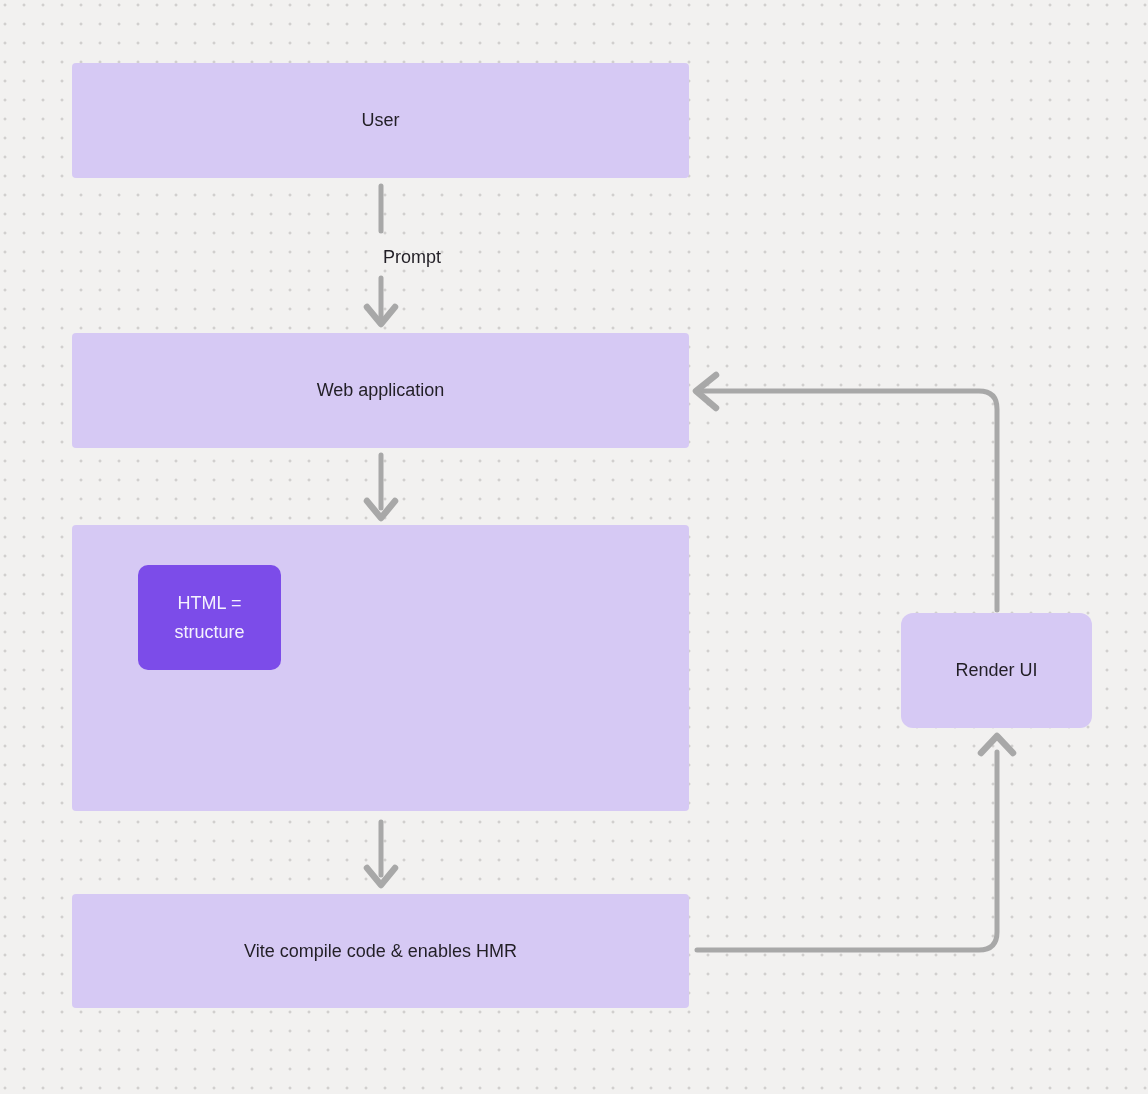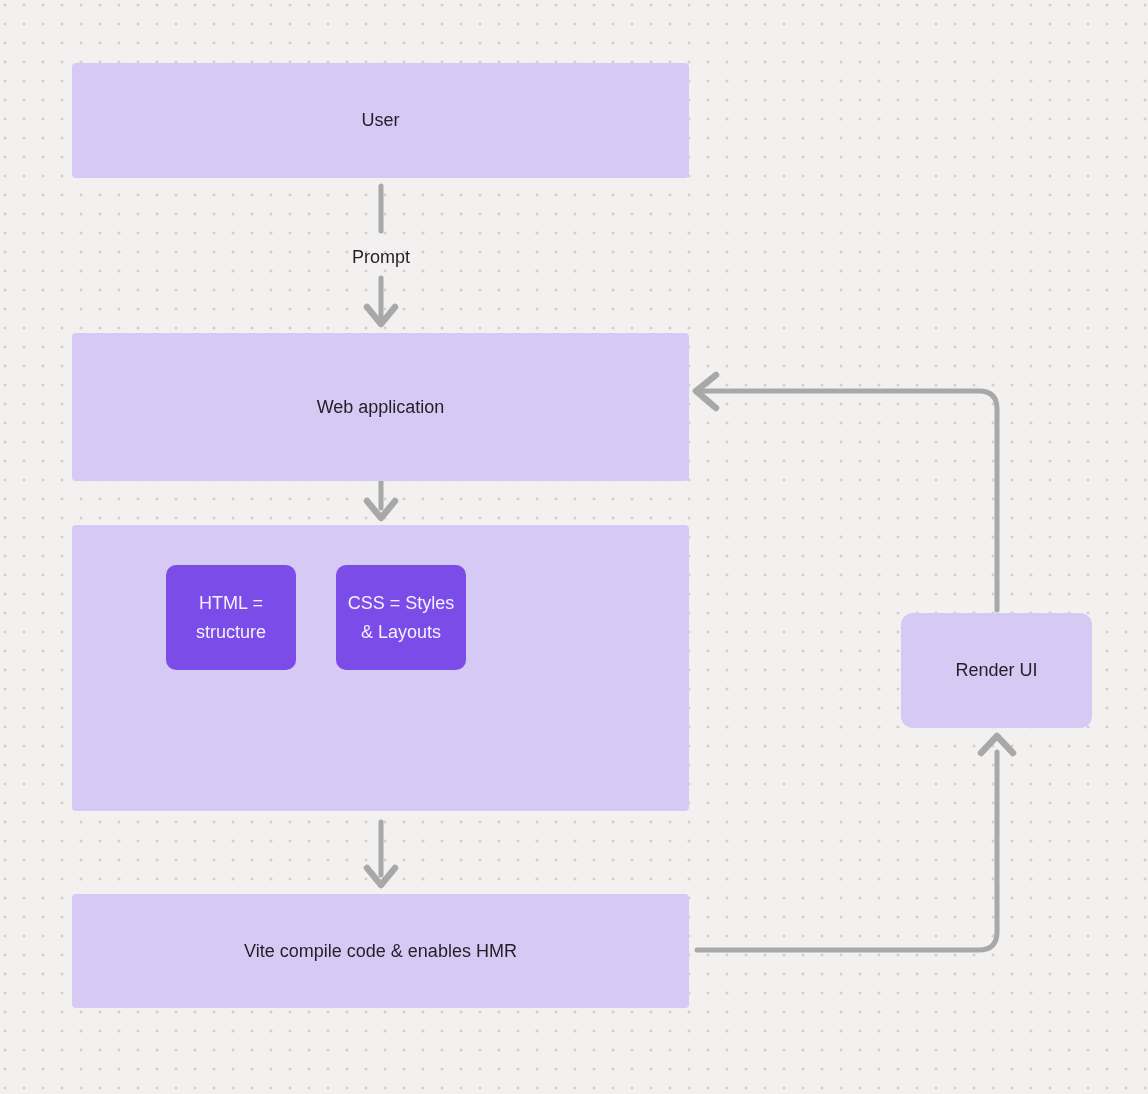--- a/index.html
+++ b/index.html
@@ -43,42 +43,41 @@
     display: flex;
     align-items: center;
     justify-content: center;
     color: var(--text_dark, #221f26);
     font-size: 18px;
     font-weight: 500;
     text-align: center;
   }
 
   .node-user        { left: 72px;  top: 63px;  width: 617px; height: 115px; }
-  .node-webapp      { left: 72px;  top: 333px; width: 617px; height: 148px; }
+  .node-webapp      { left: 72px;  top: 333px; width: 617px; height: 115px; }
   .node-components  { left: 72px;  top: 525px; width: 617px; height: 286px; display: block; }
   .node-vite        { left: 72px;  top: 894px; width: 617px; height: 114px; text-align: right; }
   .node-render      { left: 901px; top: 613px; width: 191px; height: 115px; border-radius: 12px; }
 
   .chip {
     position: absolute;
     top: 40px;
-    width: 130px;
+    width: 143px;
     height: 105px;
     background: var(--box_dark, #7c4ce9);
     border-radius: 10px;
     display: flex;
     align-items: center;
     justify-content: center;
     color: var(--text_light, #f4f1fd);
     font-size: 18px;
     font-weight: 500;
     line-height: 29px;
     text-align: center;
     white-space: pre-line;
-    margin-left: 28px;
   }
   .chip-html { left: 66px; }
   .chip-css  { left: 236px; }
   .chip-js   { left: 406px; }
 
   .group-label {
     position: absolute;
     left: 0;
     right: 0;
     top: 191px;
@@ -87,21 +86,21 @@
     font-weight: 500;
     line-height: 28px;
     color: var(--text_dark, #221f26);
   }
 
   .prompt-label {
     position: absolute;
     left: 321px;
     top: 245px;
     width: 120px;
-    text-align: center;
+    text-align: right;
     font-size: 18px;
     font-weight: 500;
     line-height: 24px;
     color: var(--text_dark, #221f26);
   }
 </style>
 </head>
 <body>
 
 <div class="canvas">
@@ -138,24 +137,20 @@
 
   <div class="node node-webapp">
     <span>Web application</span>
   </div>
 
   <div class="node node-components">
     <div class="chip chip-html">
       <span>HTML =
 structure</span>
     </div>
-    <div class="chip chip-css">
-      <span>CSS = Styles
-&amp; Layouts</span>
-    </div>
   </div>
 
   <div class="node node-vite">
     <span>Vite compile code &amp; enables HMR</span>
   </div>
 
   <div class="node node-render">
     <span>Render UI</span>
   </div>
 

